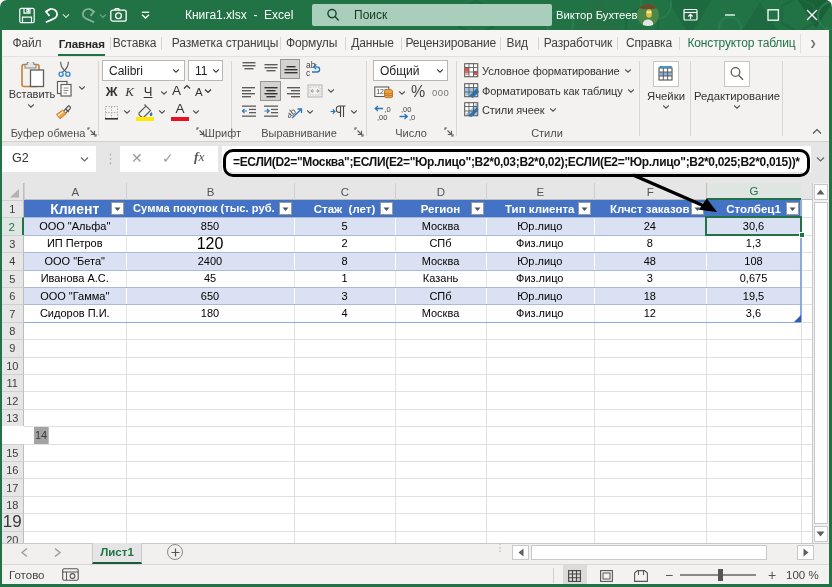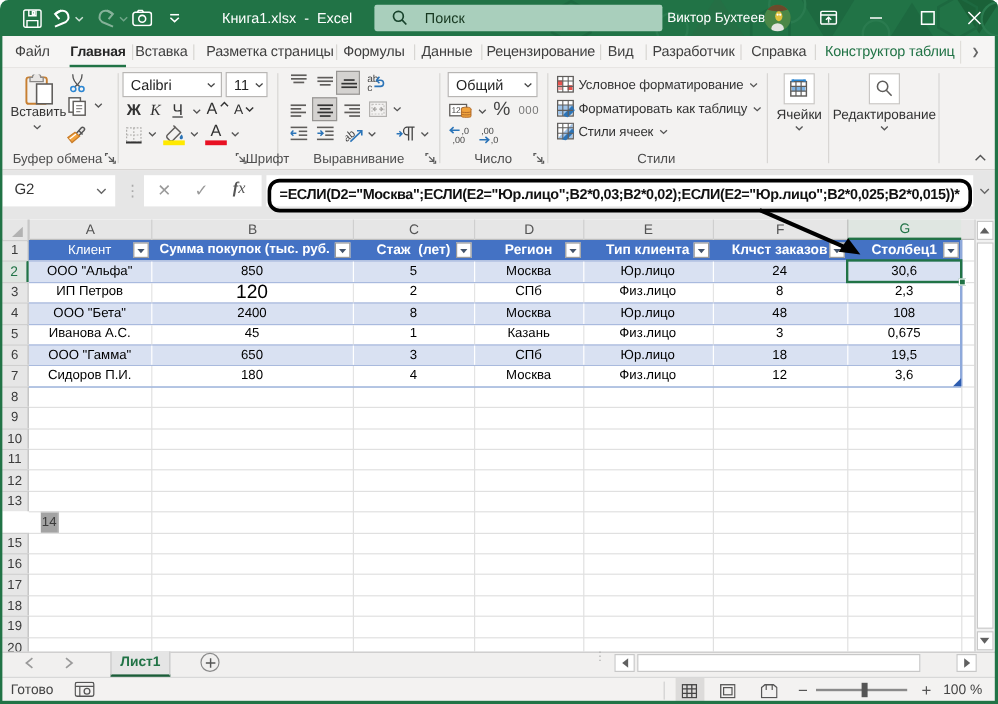--- a/index.html
+++ b/index.html
@@ -441,21 +441,21 @@
 <div class="ab ctr" style="left:2px;top:339.2px;width:21.5px;height:17.4px;background:#e6e6e6;color:#3b3b3b;font-size:11px;border-right:1px solid #bdbdbd;border-top:1px solid #cfcfcf;">9</div>
 <div class="ab ctr" style="left:2px;top:356.6px;width:21.5px;height:17.4px;background:#e6e6e6;color:#3b3b3b;font-size:11px;border-right:1px solid #bdbdbd;border-top:1px solid #cfcfcf;">10</div>
 <div class="ab ctr" style="left:2px;top:374.0px;width:21.5px;height:17.4px;background:#e6e6e6;color:#3b3b3b;font-size:11px;border-right:1px solid #bdbdbd;border-top:1px solid #cfcfcf;">11</div>
 <div class="ab ctr" style="left:2px;top:391.4px;width:21.5px;height:17.4px;background:#e6e6e6;color:#3b3b3b;font-size:11px;border-right:1px solid #bdbdbd;border-top:1px solid #cfcfcf;">12</div>
 <div class="ab ctr" style="left:2px;top:408.79999999999995px;width:21.5px;height:17.4px;background:#e6e6e6;color:#3b3b3b;font-size:11px;border-right:1px solid #bdbdbd;border-top:1px solid #cfcfcf;">13</div>
 <div class="ab ctr" style="left:2px;top:426.2px;width:15px;height:17.4px;background:#a3a3a3;color:#3b3b3b;font-size:11px;border-right:1px solid #bdbdbd;border-top:1px solid #cfcfcf;margin-left:32px;">14</div>
 <div class="ab ctr" style="left:2px;top:443.59999999999997px;width:21.5px;height:17.4px;background:#e6e6e6;color:#3b3b3b;font-size:11px;border-right:1px solid #bdbdbd;border-top:1px solid #cfcfcf;">15</div>
 <div class="ab ctr" style="left:2px;top:461.0px;width:21.5px;height:17.4px;background:#e6e6e6;color:#3b3b3b;font-size:11px;border-right:1px solid #bdbdbd;border-top:1px solid #cfcfcf;">16</div>
 <div class="ab ctr" style="left:2px;top:478.4px;width:21.5px;height:17.4px;background:#e6e6e6;color:#3b3b3b;font-size:11px;border-right:1px solid #bdbdbd;border-top:1px solid #cfcfcf;">17</div>
 <div class="ab ctr" style="left:2px;top:495.79999999999995px;width:21.5px;height:17.4px;background:#e6e6e6;color:#3b3b3b;font-size:11px;border-right:1px solid #bdbdbd;border-top:1px solid #cfcfcf;">18</div>
-<div class="ab ctr" style="left:2px;top:513.2px;width:21.5px;height:17.4px;background:#e6e6e6;color:#3b3b3b;font-size:11px;border-right:1px solid #bdbdbd;border-top:1px solid #cfcfcf;">19</div>
+<div class="ab ctr" style="left:2px;top:513.2px;width:21.5px;height:17.4px;background:#e6e6e6;color:#3b3b3b;font-size:17px;border-right:1px solid #bdbdbd;border-top:1px solid #cfcfcf;">19</div>
 <div class="ab ctr" style="left:2px;top:530.5999999999999px;width:21.5px;height:17.4px;background:#e6e6e6;color:#3b3b3b;font-size:11px;border-right:1px solid #bdbdbd;border-top:1px solid #cfcfcf;">20</div>
 <div class="ab" style="left:23.5px;top:217.4px;width:788.5px;height:1px;background:#e0e0e0;"></div>
 <div class="ab" style="left:23.5px;top:234.8px;width:788.5px;height:1px;background:#e0e0e0;"></div>
 <div class="ab" style="left:23.5px;top:252.2px;width:788.5px;height:1px;background:#e0e0e0;"></div>
 <div class="ab" style="left:23.5px;top:269.6px;width:788.5px;height:1px;background:#e0e0e0;"></div>
 <div class="ab" style="left:23.5px;top:287.0px;width:788.5px;height:1px;background:#e0e0e0;"></div>
 <div class="ab" style="left:23.5px;top:304.4px;width:788.5px;height:1px;background:#e0e0e0;"></div>
 <div class="ab" style="left:23.5px;top:321.79999999999995px;width:788.5px;height:1px;background:#e0e0e0;"></div>
 <div class="ab" style="left:23.5px;top:339.2px;width:788.5px;height:1px;background:#e0e0e0;"></div>
 <div class="ab" style="left:23.5px;top:356.6px;width:788.5px;height:1px;background:#e0e0e0;"></div>
@@ -471,21 +471,21 @@
 <div class="ab" style="left:23.5px;top:530.5999999999999px;width:788.5px;height:1px;background:#e0e0e0;"></div>
 <div class="ab" style="left:23.5px;top:548.0px;width:788.5px;height:1px;background:#e0e0e0;"></div>
 <div class="ab" style="left:126px;top:200px;width:1px;height:342.5px;background:#e0e0e0;"></div>
 <div class="ab" style="left:294px;top:200px;width:1px;height:342.5px;background:#e0e0e0;"></div>
 <div class="ab" style="left:395px;top:200px;width:1px;height:342.5px;background:#e0e0e0;"></div>
 <div class="ab" style="left:486px;top:200px;width:1px;height:342.5px;background:#e0e0e0;"></div>
 <div class="ab" style="left:593.5px;top:200px;width:1px;height:342.5px;background:#e0e0e0;"></div>
 <div class="ab" style="left:706px;top:200px;width:1px;height:342.5px;background:#e0e0e0;"></div>
 <div class="ab" style="left:801px;top:200px;width:1px;height:342.5px;background:#e0e0e0;"></div>
 <div class="ab" style="left:23.5px;top:200px;width:777.5px;height:17.4px;background:#4472c4;"></div>
-<div class="ab ctr" style="left:23.5px;top:200px;width:102.5px;height:17.4px;color:#fff;font-size:11px;font-weight:normal;white-space:nowrap;overflow:hidden;">Клиент</div>
+<div class="ab ctr" style="left:23.5px;top:200px;width:102.5px;height:17.4px;color:#fff;font-size:14px;font-weight:bold;white-space:nowrap;overflow:hidden;">Клиент</div>
 <div class="ab" style="left:110.5px;top:202px;width:13px;height:13px;background:#fff;border:1px solid #9a9a9a;"></div>
 <svg class="ab" style="left:113.5px;top:206.5px;" width="7" height="5" viewBox="0 0 7 5">
       <path d="M0.5 0.5 L3.5 4 L6.5 0.5 Z" fill="#44546a"></path>
     </svg>
 <div class="ab" style="left:133px;top:200px;width:146px;height:17.4px;line-height:17px;color:#fff;font-size:11.2px;font-weight:bold;white-space:nowrap;overflow:hidden;">Сумма покупок (тыс. руб.</div>
 <div class="ab" style="left:278.5px;top:202px;width:13px;height:13px;background:#fff;border:1px solid #9a9a9a;"></div>
 <svg class="ab" style="left:281.5px;top:206.5px;" width="7" height="5" viewBox="0 0 7 5">
       <path d="M0.5 0.5 L3.5 4 L6.5 0.5 Z" fill="#44546a"></path>
     </svg>
 <div class="ab ctr" style="left:294px;top:200px;width:101px;height:17.4px;color:#fff;font-size:11.5px;font-weight:bold;white-space:nowrap;overflow:hidden;">Стаж&nbsp; (лет)</div>
@@ -521,21 +521,21 @@
 <div class="ab ctr" style="left:486px;top:217.4px;width:107.5px;height:17.4px;color:#000;font-size:11px;">Юр.лицо</div>
 <div class="ab ctr" style="left:593.5px;top:217.4px;width:112.5px;height:17.4px;color:#000;font-size:11px;">24</div>
 <div class="ab ctr" style="left:706px;top:217.4px;width:95px;height:17.4px;color:#000;font-size:11px;">30,6</div>
 <div class="ab" style="left:23.5px;top:234.8px;width:777.5px;height:17.4px;background:#ffffff;border-top:1px solid #a9bade;"></div>
 <div class="ab ctr" style="left:23.5px;top:234.8px;width:102.5px;height:17.4px;color:#000;font-size:11px;">ИП Петров</div>
 <div class="ab ctr" style="left:126px;top:234.8px;width:168px;height:17.4px;color:#000;font-size:16px;">120</div>
 <div class="ab ctr" style="left:294px;top:234.8px;width:101px;height:17.4px;color:#000;font-size:11px;">2</div>
 <div class="ab ctr" style="left:395px;top:234.8px;width:91px;height:17.4px;color:#000;font-size:11px;">СПб</div>
 <div class="ab ctr" style="left:486px;top:234.8px;width:107.5px;height:17.4px;color:#000;font-size:11px;">Физ.лицо</div>
 <div class="ab ctr" style="left:593.5px;top:234.8px;width:112.5px;height:17.4px;color:#000;font-size:11px;">8</div>
-<div class="ab ctr" style="left:706px;top:234.8px;width:95px;height:17.4px;color:#000;font-size:11px;">2,3</div>
+<div class="ab ctr" style="left:706px;top:234.8px;width:95px;height:17.4px;color:#000;font-size:11px;">1,3</div>
 <div class="ab" style="left:23.5px;top:252.2px;width:777.5px;height:17.4px;background:#d9e1f2;border-top:1px solid #a9bade;"></div>
 <div class="ab ctr" style="left:23.5px;top:252.2px;width:102.5px;height:17.4px;color:#000;font-size:11px;">ООО "Бета"</div>
 <div class="ab ctr" style="left:126px;top:252.2px;width:168px;height:17.4px;color:#000;font-size:11px;">2400</div>
 <div class="ab ctr" style="left:294px;top:252.2px;width:101px;height:17.4px;color:#000;font-size:11px;">8</div>
 <div class="ab ctr" style="left:395px;top:252.2px;width:91px;height:17.4px;color:#000;font-size:11px;">Москва</div>
 <div class="ab ctr" style="left:486px;top:252.2px;width:107.5px;height:17.4px;color:#000;font-size:11px;">Юр.лицо</div>
 <div class="ab ctr" style="left:593.5px;top:252.2px;width:112.5px;height:17.4px;color:#000;font-size:11px;">48</div>
 <div class="ab ctr" style="left:706px;top:252.2px;width:95px;height:17.4px;color:#000;font-size:11px;">108</div>
 <div class="ab" style="left:23.5px;top:269.6px;width:777.5px;height:17.4px;background:#ffffff;border-top:1px solid #a9bade;"></div>
 <div class="ab ctr" style="left:23.5px;top:269.6px;width:102.5px;height:17.4px;color:#000;font-size:11px;">Иванова А.С.</div>

